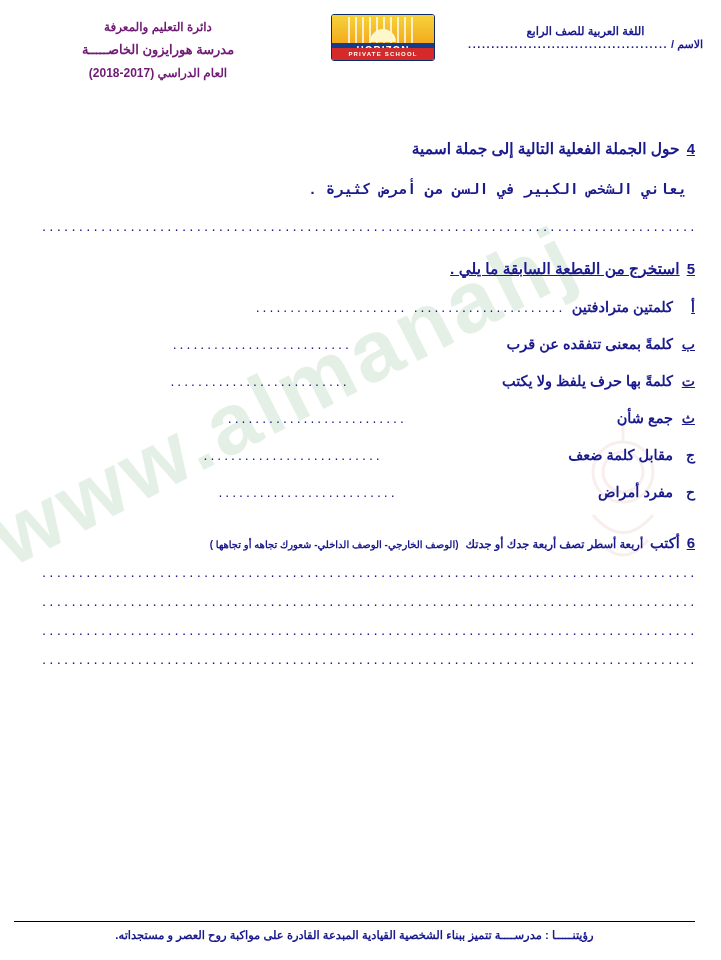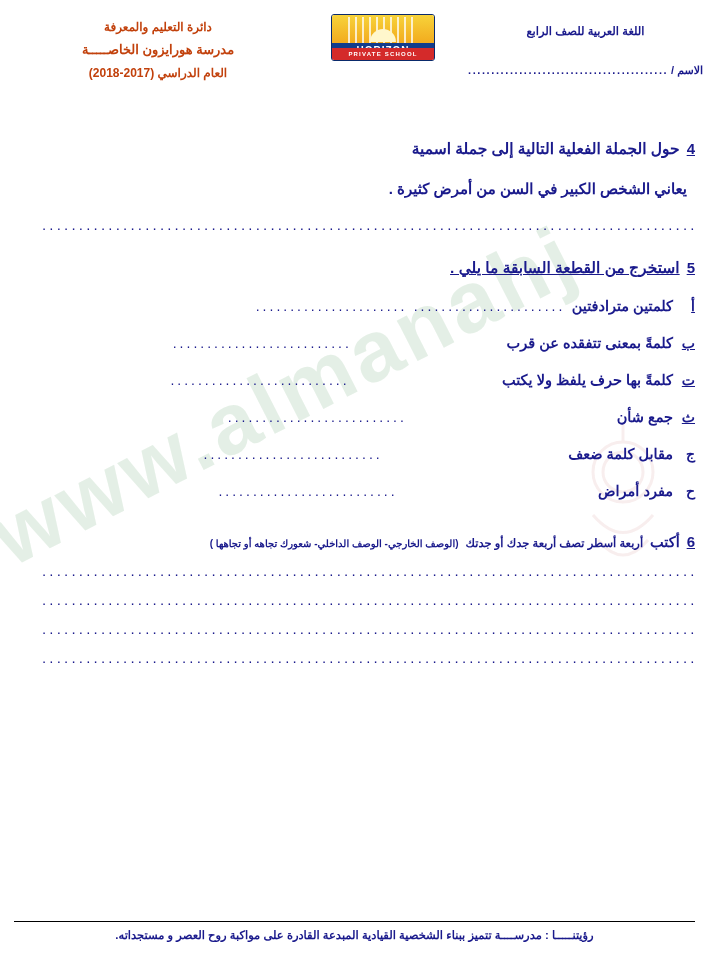--- a/index.html
+++ b/index.html
@@ -66,21 +66,21 @@
   }
   .hdr-right {
     width: 235px;
     text-align: center;
     font-family: "Liberation Sans", sans-serif;
     color: #1a1a8c;
     font-size: 11.5px;
     font-weight: bold;
     padding-top: 14px;
   }
-  .hdr-right .subject { margin-bottom: 26px; }
+  .hdr-right .subject { }
   .name-row {
     display: flex;
     flex-direction: row;
     align-items: baseline;
     justify-content: flex-start;
     gap: 4px;
     font-size: 11px;
     color: #1a1a8c;
   }
   .name-row .dots {
@@ -130,21 +130,21 @@
   .logo .band2 {
     position: absolute; left: 0; right: 0; bottom: 0; height: 12px;
     background: #d42a2a; color: #fff;
     font-family: "Liberation Sans", sans-serif; font-size: 6px; font-weight: bold;
     letter-spacing: 1.2px; text-align: center; line-height: 12px; direction: ltr;
   }
   .hdr-left {
     flex: 1;
     text-align: center;
     font-family: "Liberation Sans", sans-serif;
-    color: #c2410c;
+    color: #701a75;
     font-size: 12px;
     font-weight: bold;
     line-height: 1.85;
     padding-top: 6px;
   }
   .hdr-left .l1 { font-size: 12px; }
   .hdr-left .l2 { font-size: 13px; }
   .hdr-left .l3 { font-size: 12px; direction: ltr; }
 
   
@@ -162,21 +162,21 @@
     font-size: 15.5px;
     margin-top: 26px;
   }
   .qnum {
     text-decoration: underline;
     font-size: 15px;
   }
   .qtext-underline { text-decoration: underline; }
   .sent {
     color: #1a1a8c;
-    font-family: Liberation Sans, sans-serif;
+    font-family: Liberation Mono, monospace;
     font-weight: bold;
     font-size: 15px;
     margin-top: 22px;
     padding-right: 8px;
   }
   .dotline {
     color: #1a1a8c;
     font-family: "Liberation Sans", sans-serif;
     font-size: 15px;
     letter-spacing: 3.2px;

